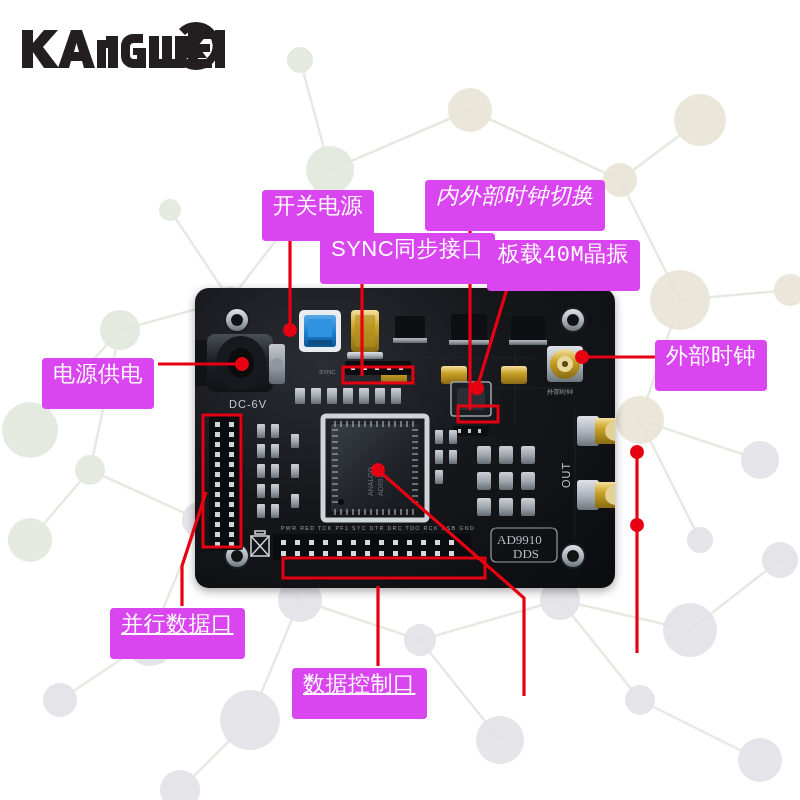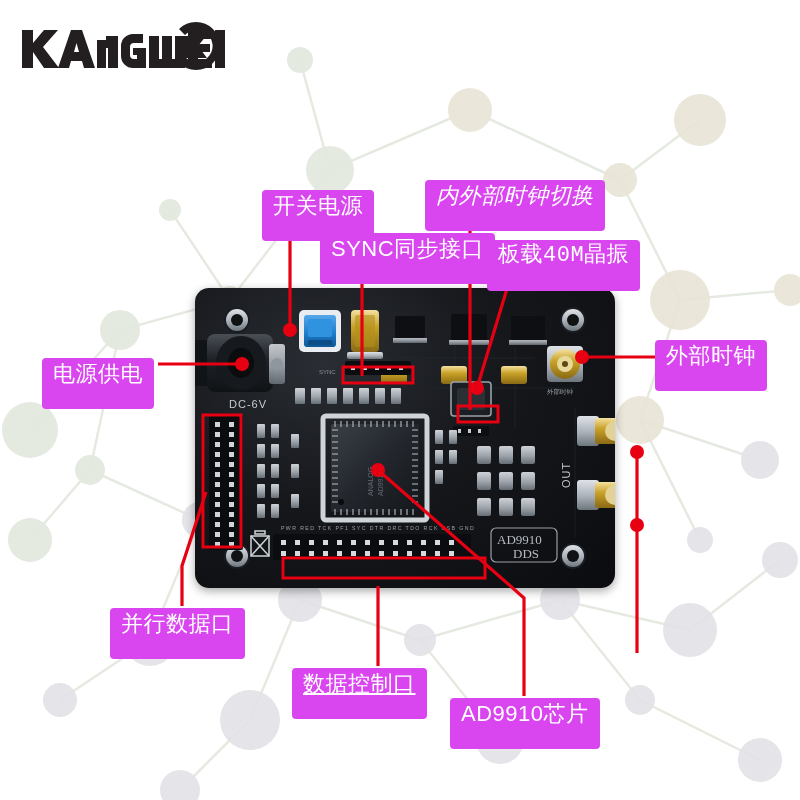--- a/index.html
+++ b/index.html
@@ -545,25 +545,24 @@
   <div class="lbl" style="left:320px; top:233px;">SYNC同步接口</div>
 
   <div class="lbl" style="left:425px; top:180px;font-style:italic;">内外部时钟切换</div>
 
   <div class="lbl" style="left:487px; top:240px;font-family:Liberation Mono, monospace;">板载40M晶振</div>
 
   <div class="lbl" style="left:42px; top:347px;margin-top:11px;">电源供电</div>
 
   <div class="lbl" style="left:655px; top:340px;">外部时钟</div>
 
-  <div class="lbl" style="left:110px; top:608px;">并行数据口</div>
+  <div class="lbl" style="left:110px; top:608px;text-decoration:underline;">并行数据口</div>
 
   <div class="lbl" style="left:292px; top:668px;text-decoration:underline;">数据控制口</div>
 
-  <div class="lbl" style="left:450px; top:698px;">AD9910芯片</div>
 
 
   <div id="hotspots">
     <div class="hotspot" style="left:278px; top:314px; width:34px; height:34px;"></div>
     <div class="hotspot" style="left:343px; top:367px; width:70px; height:16px;"></div>
     <div class="hotspot" style="left:458px; top:406px; width:40px; height:16px;"></div>
     <div class="hotspot" style="left:448px; top:380px; width:42px; height:36px;"></div>
     <div class="hotspot" style="left:210px; top:330px; width:70px; height:58px;"></div>
     <div class="hotspot" style="left:556px; top:340px; width:38px; height:38px;"></div>
     <div class="hotspot" style="left:203px; top:415px; width:38px; height:132px;"></div>

